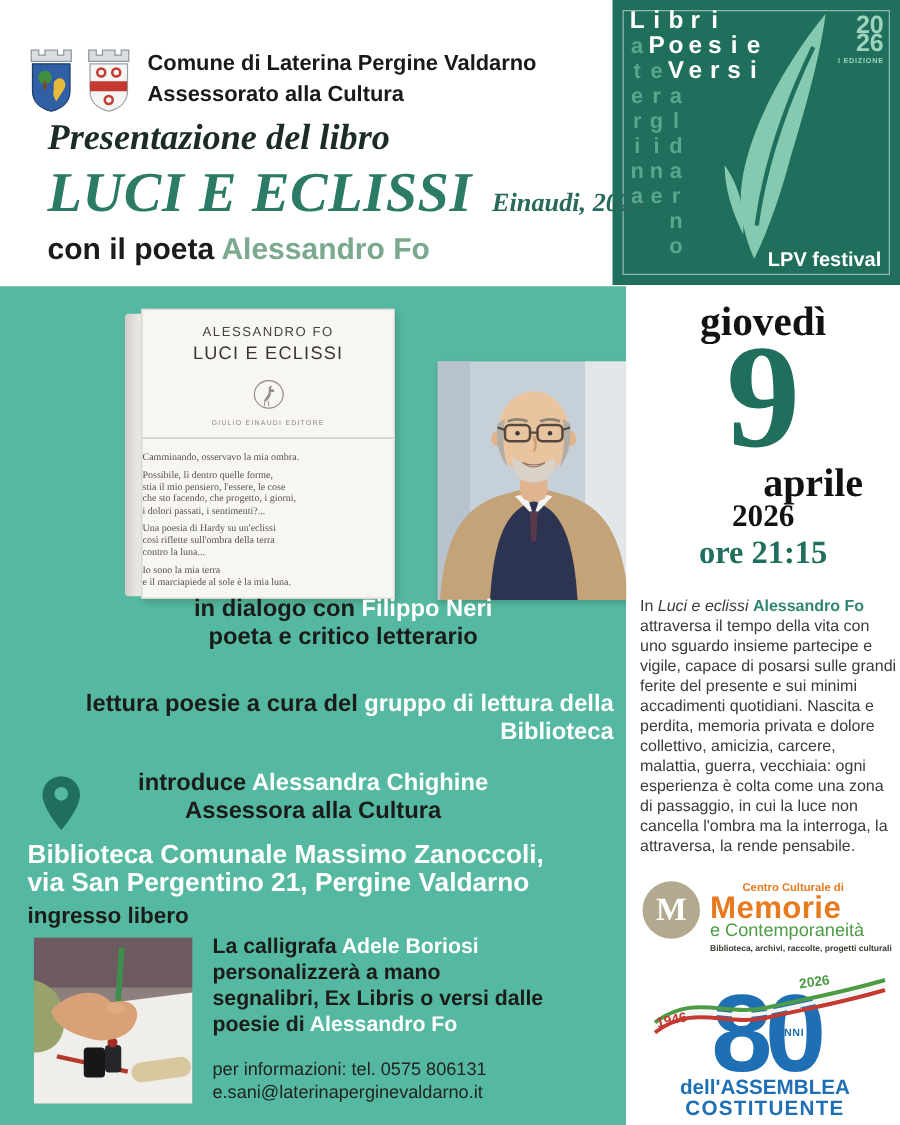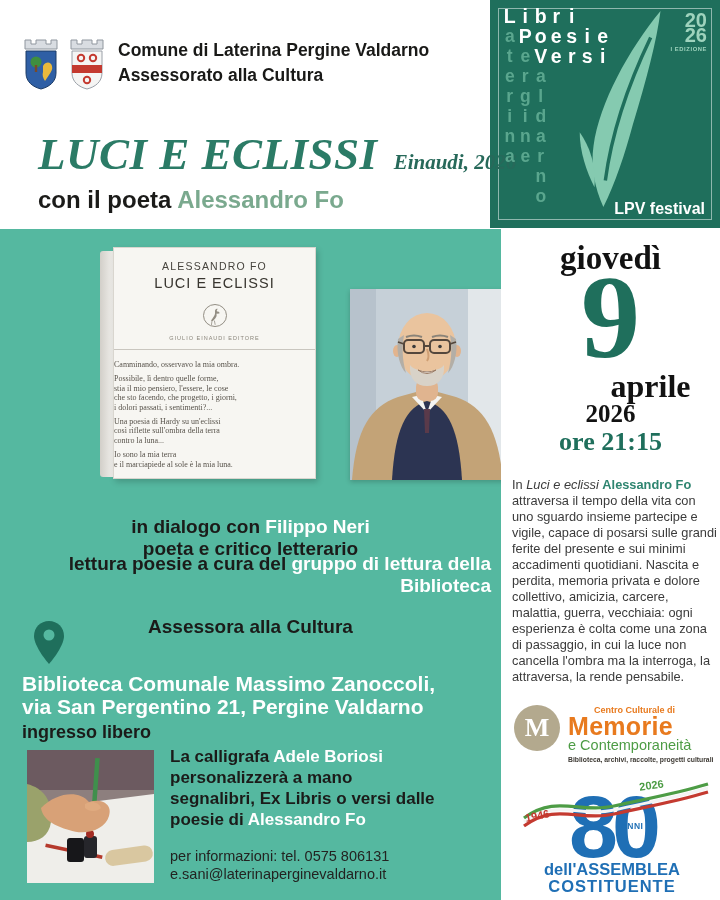--- a/index.html
+++ b/index.html
@@ -51,21 +51,21 @@
   .cover-pub{margin-top:1px;text-align:center;font-size:5.5px;letter-spacing:1px;color:#8a857b;}
   .cover-rule{margin:8px 0 0 0;border-top:1px solid #c9c6bf;}
   .poem{padding:10px 6px 0 0;font-family:"Liberation Serif",serif;font-size:8px;
         line-height:9.4px;color:#57524a;}
   .poem .pln.blank{height:5px;}
 
   .portrait{left:350px;top:289px;width:155px;height:191px;box-shadow:0 2px 5px rgba(0,0,0,.2);}
 
   
   .prog{width:501px;text-align:center;font-size:19px;font-weight:800;line-height:22px;color:var(--ink);}
-  .prog-1{left:0;top:516px;}
+  .prog-1{left:0;top:477px;padding-left:24px;}
   .prog-2{left:10px;top:553px;width:481px;text-align:right;}
   .prog-3{left:0;top:616px;}
   .seg-w{color:#fff;}
   .seg-sage{color:var(--sage);}
   .seg-i{font-style:italic;}
   .seg-tb{color:var(--desc-teal);font-weight:700;}
   .pin{left:33px;top:620px;}
   .venue{left:22px;top:672px;font-size:21px;font-weight:800;color:#fff;line-height:23px;white-space:nowrap;}
   .venue-note{font-size:18px;color:var(--ink);margin-top:3px;}
 
@@ -196,20 +196,21 @@
         </div>
       </div>
     <div class="fest-year">
       <div>20</div>
       <div>26</div>
       <div class="fest-edition">I EDIZIONE</div>
     </div>
     <div class="fest-label">LPV festival</div>
   </div>
 
+  <div class="abs kicker">Presentazione del libro</div>
   <div class="abs title-row">
     <span class="book-title">LUCI E ECLISSI</span>
     <span class="publisher">Einaudi, 2026</span>
   </div>
   <div class="abs poet-line"><span>con il poeta </span><span class="seg-sage">Alessandro Fo</span></div>
 
   <div class="abs teal-band"></div>
 
   <div class="abs book">
     <div class="book-spine"></div>
@@ -268,20 +269,21 @@
     <path d="M60,76 C66,84 88,84 94,76 C95,90 88,97 77,97 C66,97 59,90 60,76 Z" fill="#d8d2c8"></path>
     <path d="M68,81 Q77,88 86,81 Q77,85 68,81 Z" fill="#fff" stroke="#9a7a63" stroke-width="1"></path>
   </svg>
 
   <div class="abs prog prog-1">
     <div><span>in dialogo con </span><span class="seg-w">Filippo Neri</span></div>
     <div><span>poeta e critico letterario</span></div>
   </div>
   <div class="abs prog prog-2"><span>lettura poesie a cura del </span><span class="seg-w">gruppo di lettura della Biblioteca</span></div>
   <div class="abs prog prog-3">
+    <div><span>introduce </span><span class="seg-w">Alessandra Chighine</span></div>
     <div><span>Assessora alla Cultura</span></div>
   </div>
 
   <svg class="abs pin" width="32" height="45" viewBox="0 0 32 45">
     <path d="M16,1 C7.5,1 1,7.6 1,16 c0,11 15,28 15,28 s15,-17 15,-28 C31,7.6 24.5,1 16,1 Z" fill="var(--festival-bg)"></path>
     <circle cx="16" cy="15" r="5.5" fill="var(--teal-band)"></circle>
   </svg>
 
   <div class="abs venue">
     <div>Biblioteca Comunale Massimo Zanoccoli,</div>

